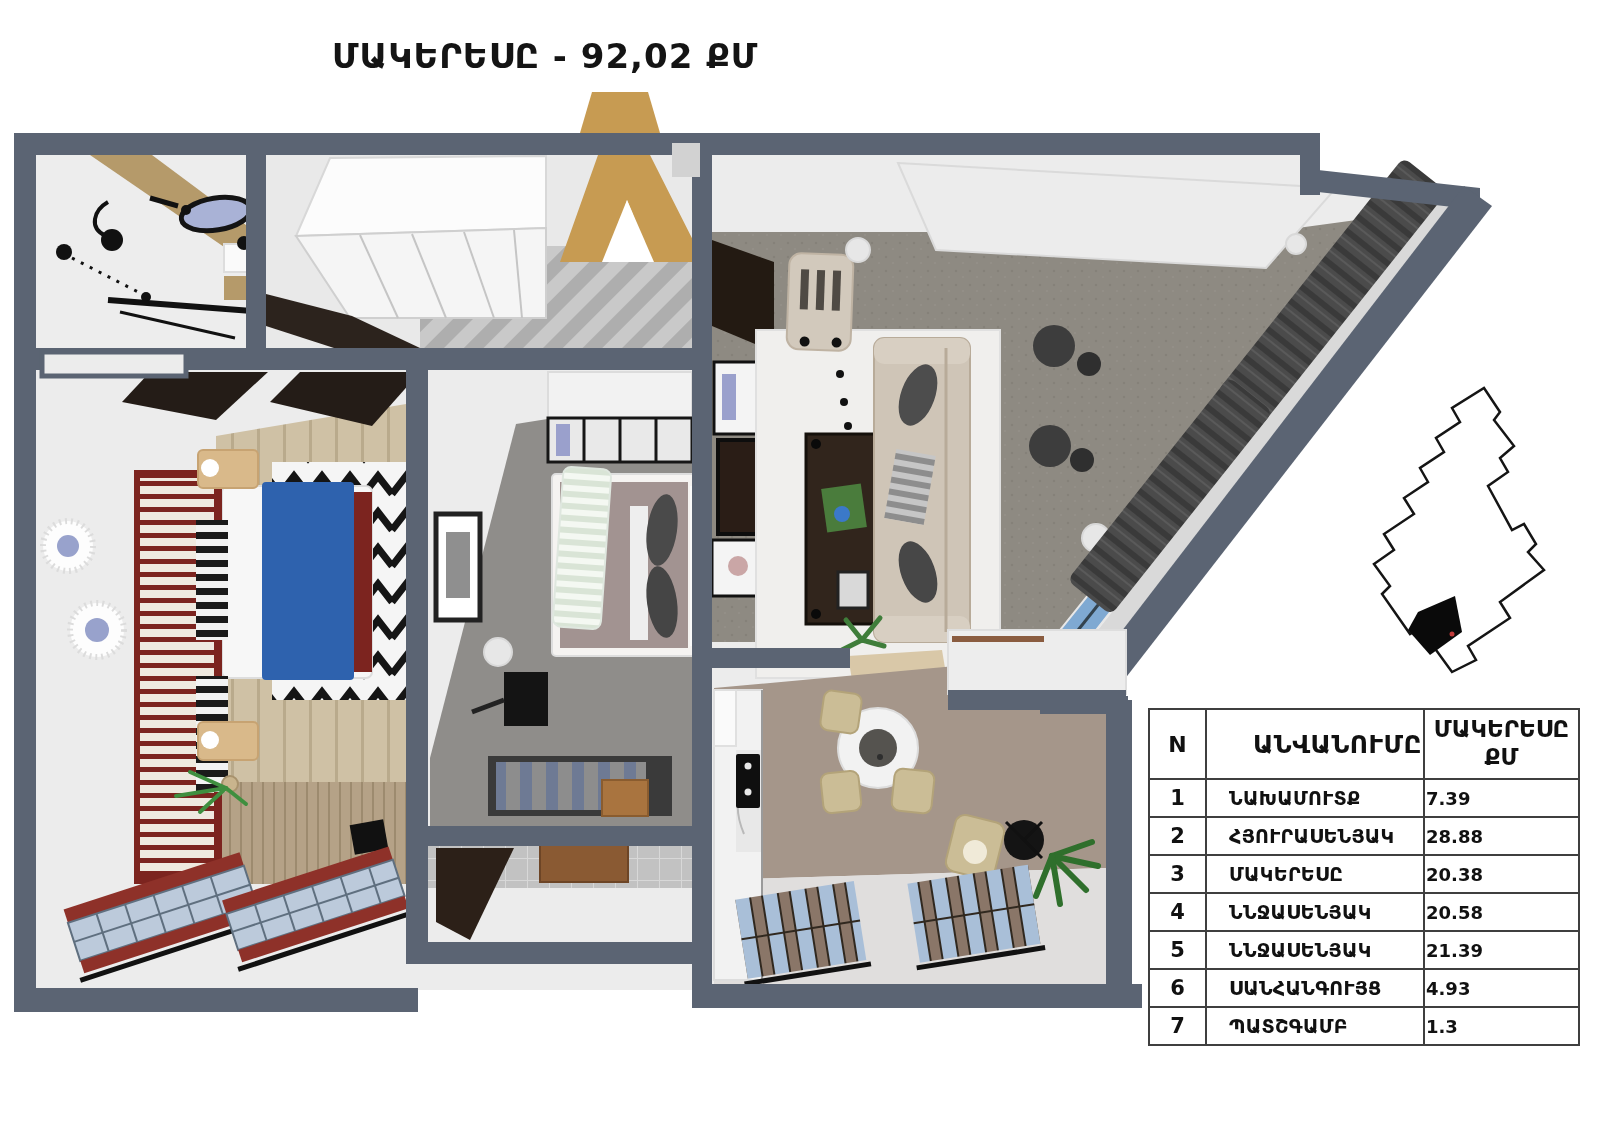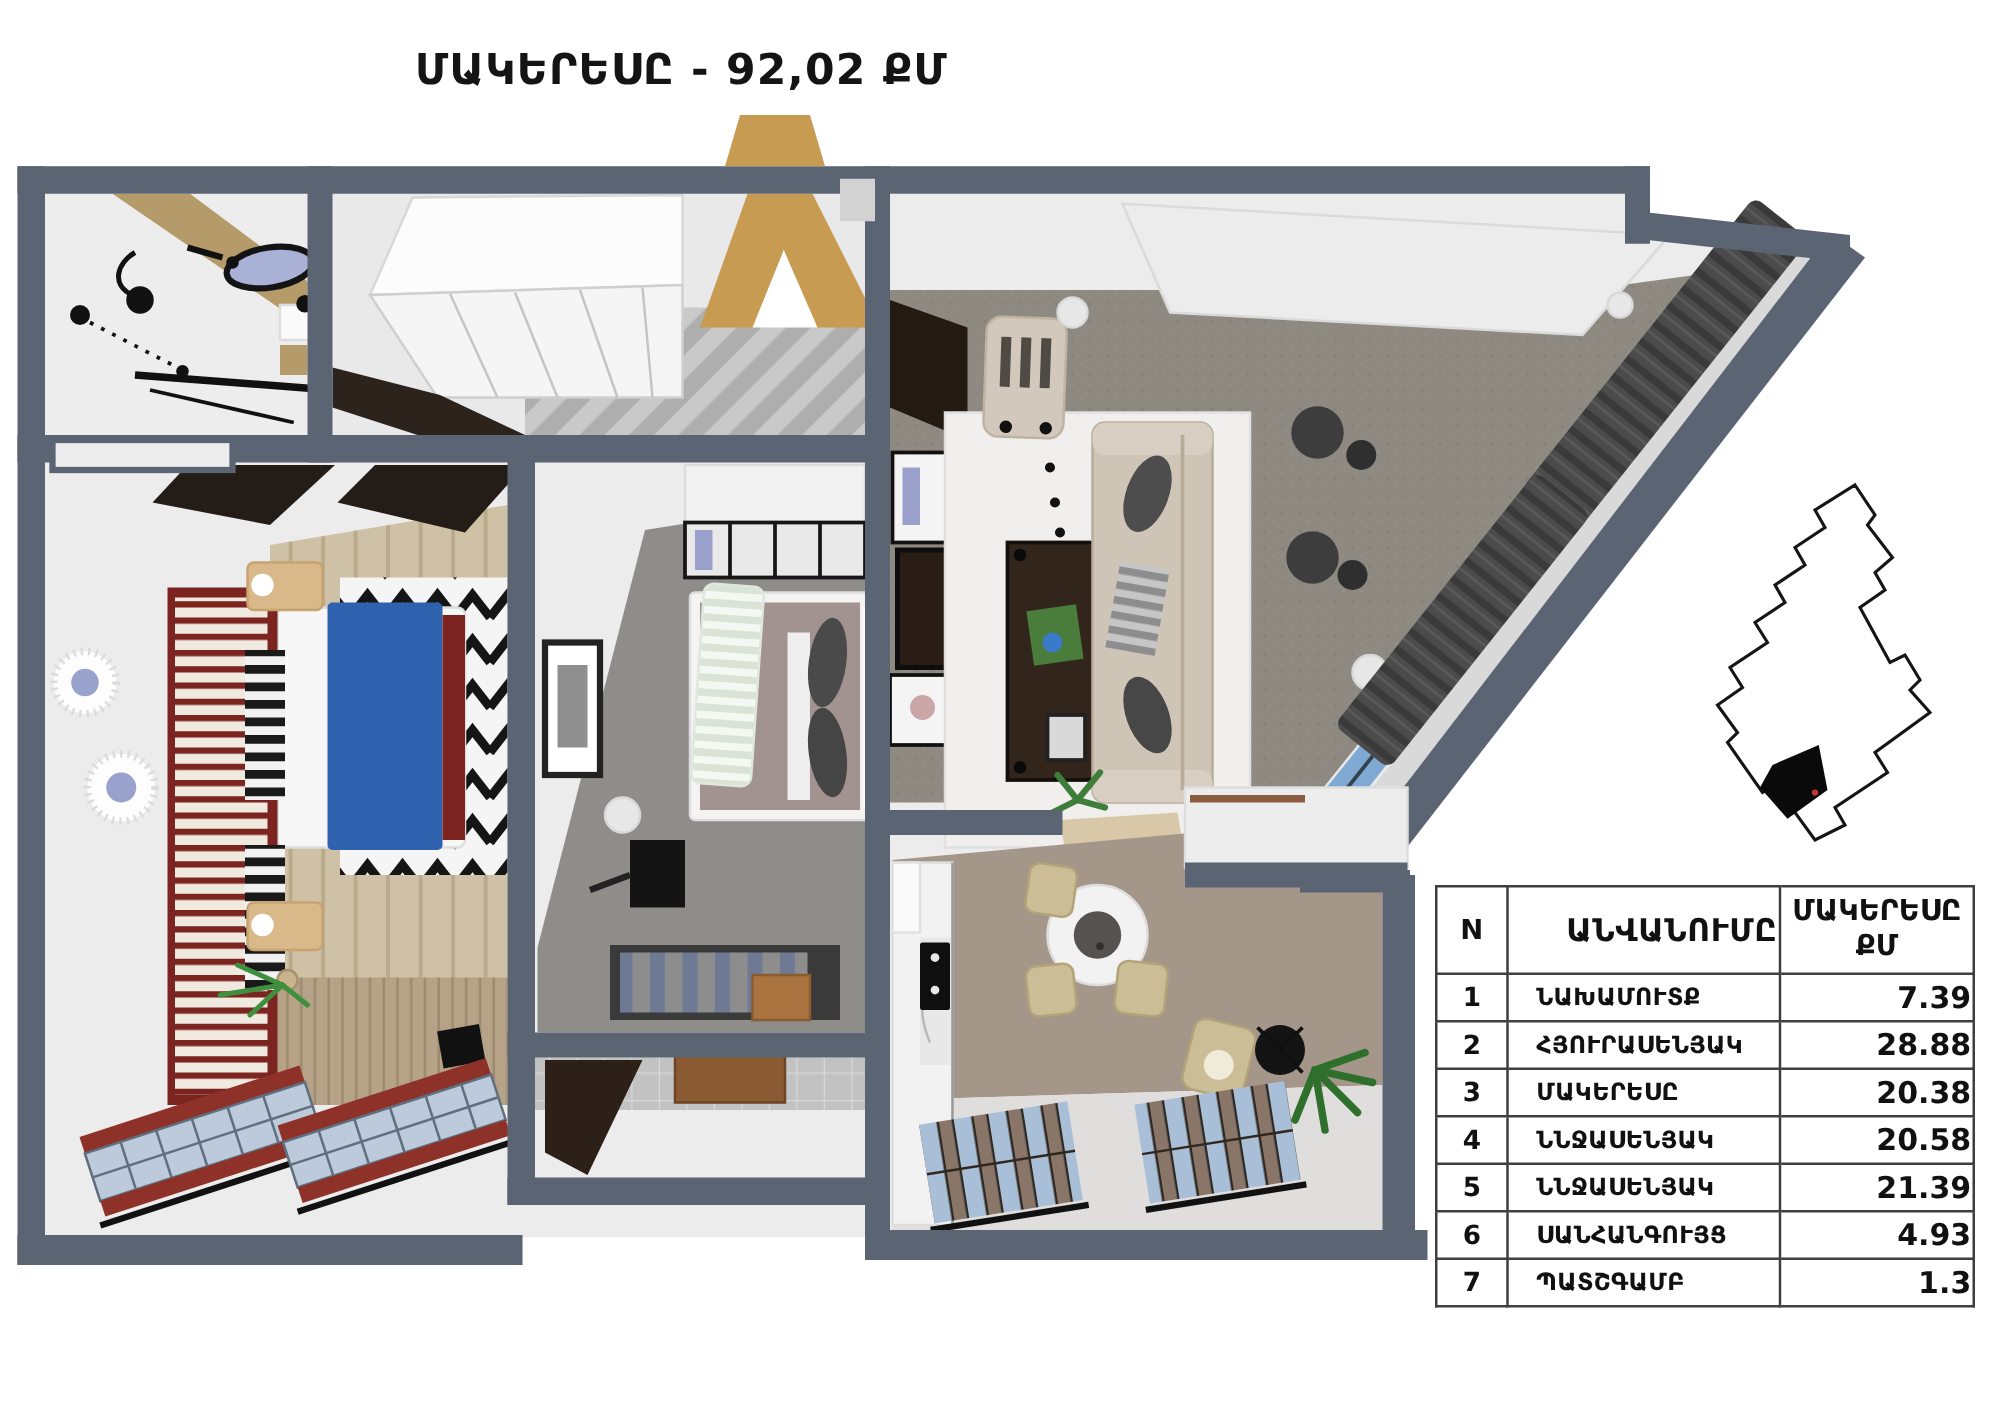--- a/index.html
+++ b/index.html
@@ -14,21 +14,21 @@
   table.area-table{position:absolute;left:1148px;top:708px;width:430px;border-collapse:collapse;
         background:#fff;color:#111;font-weight:bold;table-layout:fixed;}
   table.area-table td,table.area-table th{border:2px solid #3f3f3f;overflow:hidden;}
   table.area-table thead th{height:66px;vertical-align:middle;}
   .th-n{font-size:22px;text-align:center;}
   .th-name{font-size:25px;text-align:right;letter-spacing:.5px;}
   .th-area{font-size:23px;line-height:1.2;text-align:center;}
   tr.data-row{height:38px;}
   td.c-n{font-size:21px;text-align:center;}
   td.c-name{font-size:19px;text-align:left;padding-left:22px;letter-spacing:.3px;}
-  td.c-area{font-size:24px;text-align:right;margin-top:26px;}
+  td.c-area{font-size:18px;text-align:left;margin-top:26px;}
 </style>
 </head>
 <body>
 
 <div id="page">
 
   <div id="plan-title">ՄԱԿԵՐԵՍԸ - 92,02 ՔՄ</div>
 
   <svg class="plan" width="1600" height="1131" viewBox="0 0 1600 1131">
     <defs>

